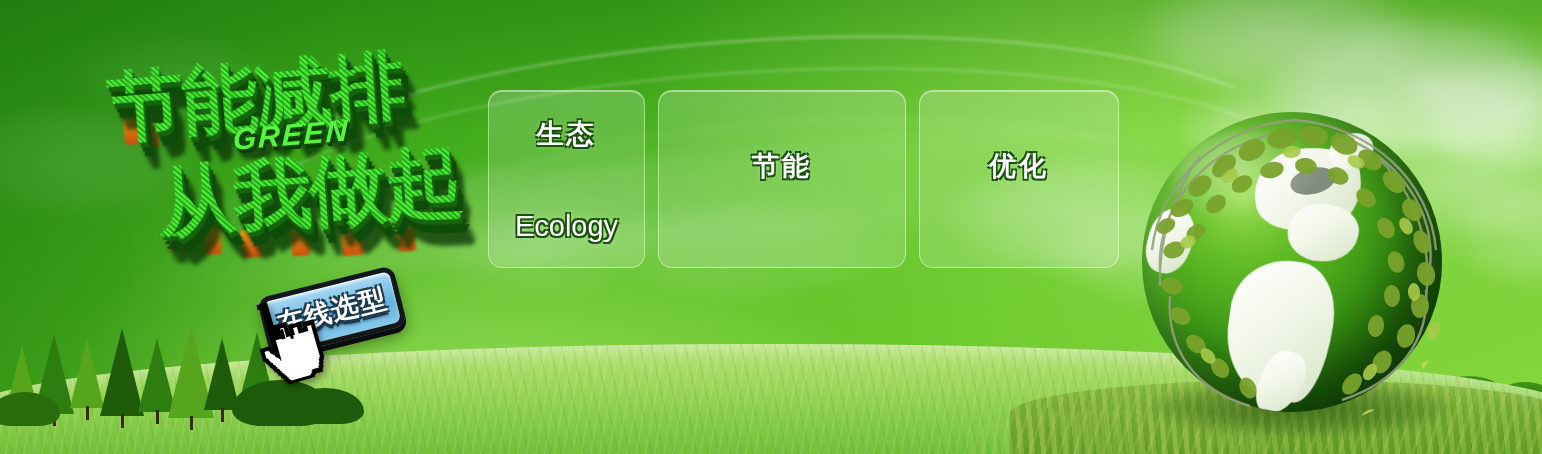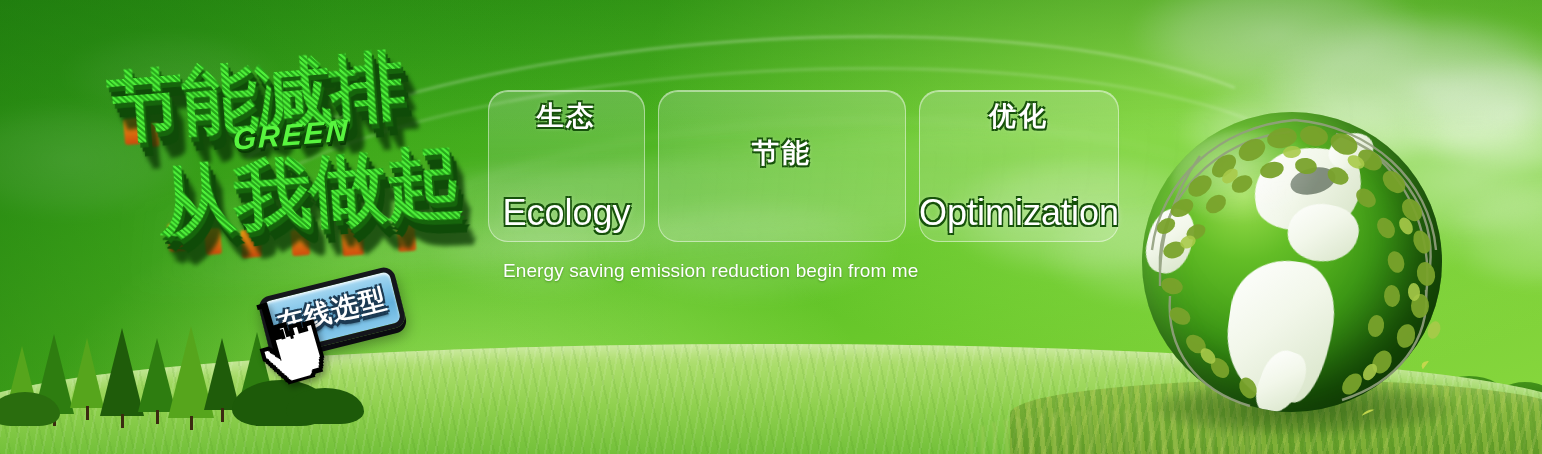--- a/index.html
+++ b/index.html
@@ -261,22 +261,22 @@
   
   .cards {
     position: absolute;
     left: 488px;
     top: 90px;
     display: flex;
     gap: 13px;
   }
   .card {
     box-sizing: border-box;
-    height: 152px;
-    border-radius: 20px;
+    height: 178px;
+    border-radius: 14px;
     border: 1px solid rgba(255,255,255,0.45);
     background: linear-gradient(to bottom, rgba(255,255,255,0.20) 0%, rgba(255,255,255,0.11) 45%, rgba(255,255,255,0.17) 100%);
     box-shadow: inset 0 1px 0 rgba(255,255,255,0.45);
     display: flex;
     flex-direction: column;
     align-items: center;
     justify-content: center;
     cursor: pointer;
     gap: 32px;
   }
@@ -289,21 +289,21 @@
     font-weight: 700;
     color: #ffffff;
     letter-spacing: 3px;
     text-shadow:
       -1.6px -1.6px 0 #16520a, 1.6px -1.6px 0 #16520a,
       -1.6px 1.6px 0 #16520a, 1.6px 1.6px 0 #16520a,
       0 0 5px rgba(255,255,255,0.6);
     margin-bottom: 26px;
   }
   .card-en {
-    font-size: 36px;
+    font-size: 29px;
     font-weight: 400;
     color: #ffffff;
     letter-spacing: 0px;
     white-space: nowrap;
     text-shadow:
       -1.6px -1.6px 0 #16520a, 1.6px -1.6px 0 #16520a,
       -1.6px 1.6px 0 #16520a, 1.6px 1.6px 0 #16520a,
       0 0 6px rgba(255,255,255,0.55);
   }
 
@@ -525,26 +525,24 @@
       <div class="card-cn">生态</div>
       <div class="card-en">Ecology</div>
     </div>
 
     <div class="card card-2">
       <div class="card-cn">节能</div>
     </div>
 
     <div class="card card-3">
       <div class="card-cn">优化</div>
-      <div class="card-en">Optimization</div>
     </div>
 
   </div>
 
-  <div class="tagline">Energy saving emission reduction begin from me</div>
 
   <div class="globe-wrap">
     <div class="globe-shadow"></div>
 
     <div class="globe">
       <div class="continent c-na"></div>
       <div class="continent c-na2"></div>
       <div class="continent c-gl"></div>
       <div class="c-dark"></div>
       <div class="continent c-sa"></div>

